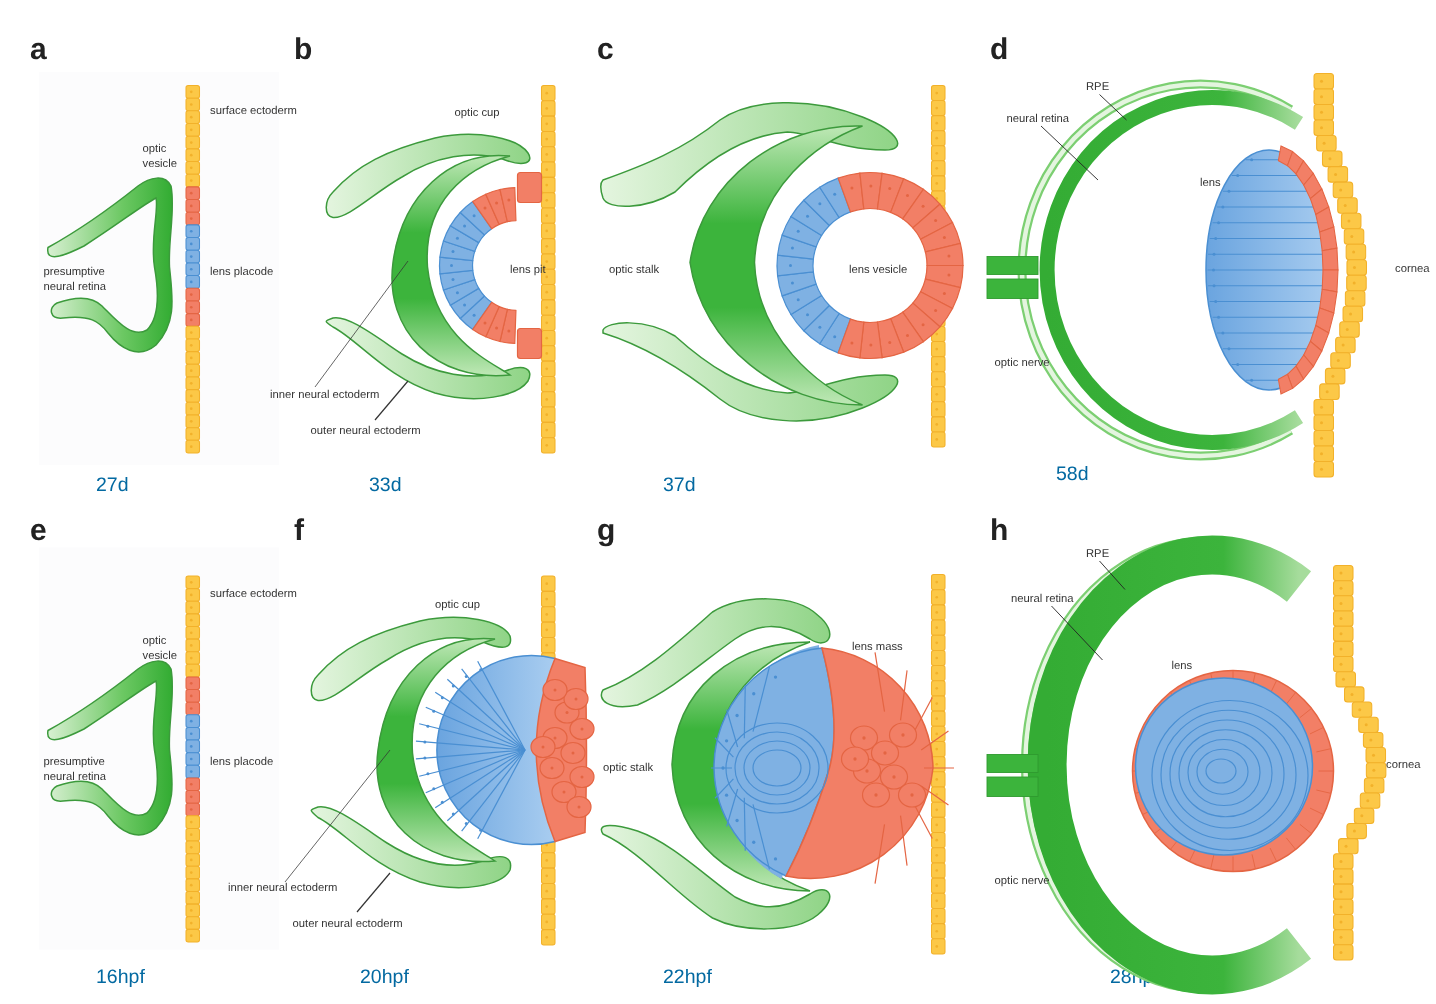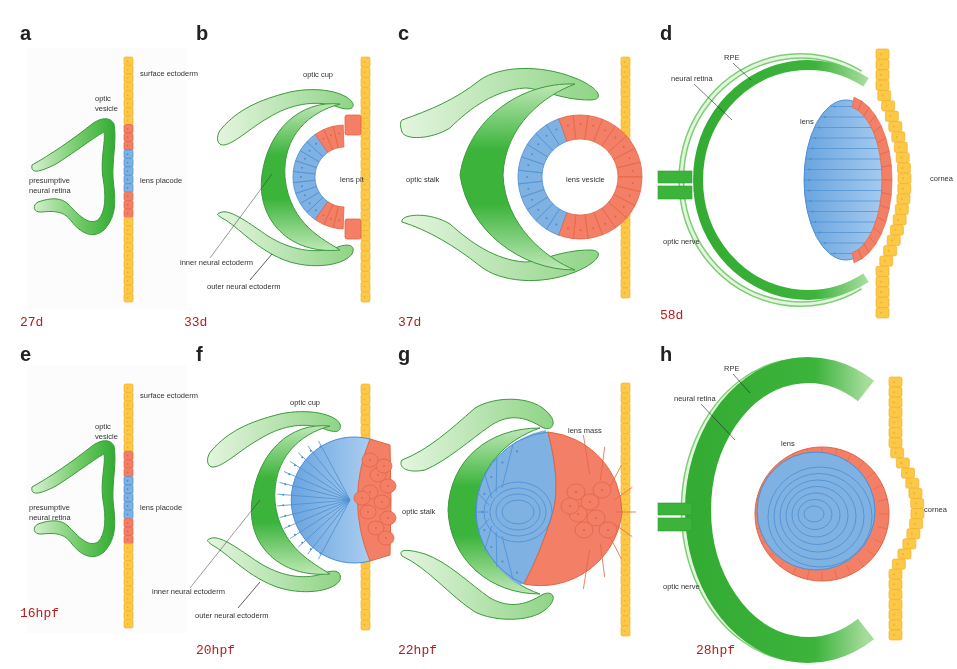--- a/index.html
+++ b/index.html
@@ -1,42 +1,42 @@
 <!DOCTYPE html>
 <html><head>
 <meta charset="utf-8">
 <style>
   html, body { margin: 0; padding: 0; background: #ffffff; }
   body { width: 957px; height: 669px; position: relative; overflow: hidden; font-family: "Liberation Sans", sans-serif; }
   .panel-letter { position: absolute; font-family: "Liberation Sans", sans-serif; font-weight: bold; font-size: 20px; color: #222; }
-  .stage-label { position: absolute; font-family: Liberation Mono, monospace; font-size: 13px; color: #b91c1c; }
+  .stage-label { position: absolute; font-family: Liberation Sans, sans-serif; font-size: 13px; color: #0369a1; margin-left: 44px; }
   .bg-panel { position: absolute; background: #fcfcfd; }
   svg { position: absolute; left: 0; top: 0; }
   .lbl { font-family: "Liberation Sans", sans-serif; font-size: 7.5px; fill: #333; }
 </style>
 </head>
 <body>
 
 <div class="bg-panel" style="left:26px;top:48px;width:160px;height:262px;"></div>
 <div class="bg-panel" style="left:26px;top:365px;width:160px;height:268px;"></div>
 
 <div class="panel-letter" style="left:20px;top:22px;">a</div>
 <div class="panel-letter" style="left:196px;top:22px;">b</div>
 <div class="panel-letter" style="left:398px;top:22px;">c</div>
 <div class="panel-letter" style="left:660px;top:22px;">d</div>
 <div class="panel-letter" style="left:20px;top:343px;">e</div>
 <div class="panel-letter" style="left:196px;top:343px;">f</div>
 <div class="panel-letter" style="left:398px;top:343px;">g</div>
 <div class="panel-letter" style="left:660px;top:343px;">h</div>
 
 <div class="stage-label" style="left:20px;top:315px;">27d</div>
-<div class="stage-label" style="left:184px;top:315px;">33d</div>
+<div class="stage-label" style="left:202px;top:315px;">33d</div>
 <div class="stage-label" style="left:398px;top:315px;text-align:right;">37d</div>
 <div class="stage-label" style="left:660px;top:308px;">58d</div>
-<div class="stage-label" style="left:20px;top:606px;">16hpf</div>
+<div class="stage-label" style="left:20px;top:643px;">16hpf</div>
 <div class="stage-label" style="left:196px;top:643px;text-align:center;">20hpf</div>
 <div class="stage-label" style="left:398px;top:643px;">22hpf</div>
 <div class="stage-label" style="left:696px;top:643px;">28hpf</div>
 
 <svg id="fig" width="957" height="669" viewBox="0 0 957 669">
   <defs>
     <linearGradient id="gLight" x1="0" y1="0" x2="1" y2="0">
       <stop offset="0" stop-color="#e4f5df"></stop>
         <stop offset="1" stop-color="#8fd486"></stop>
     </linearGradient>

